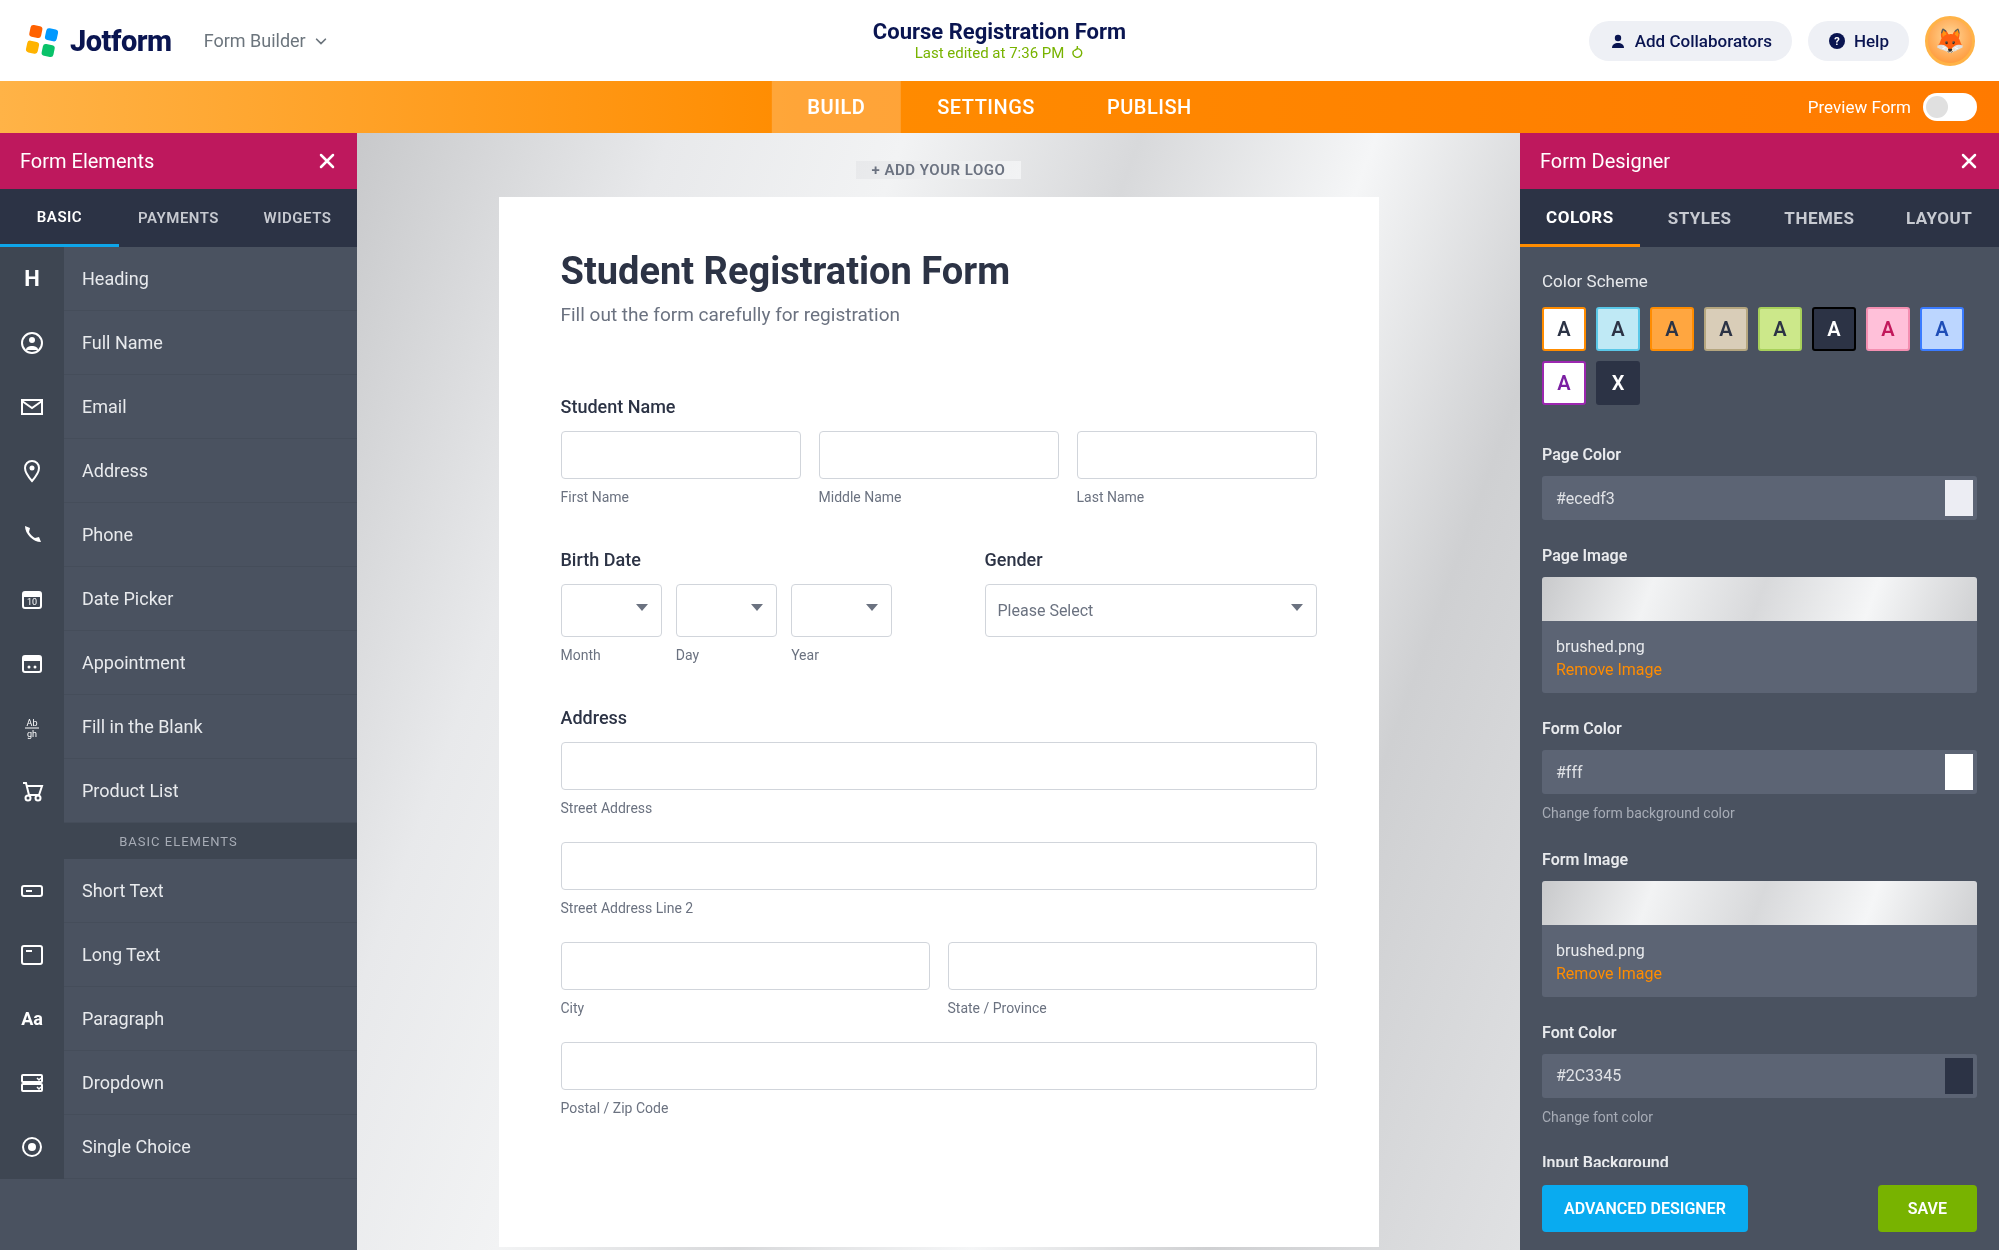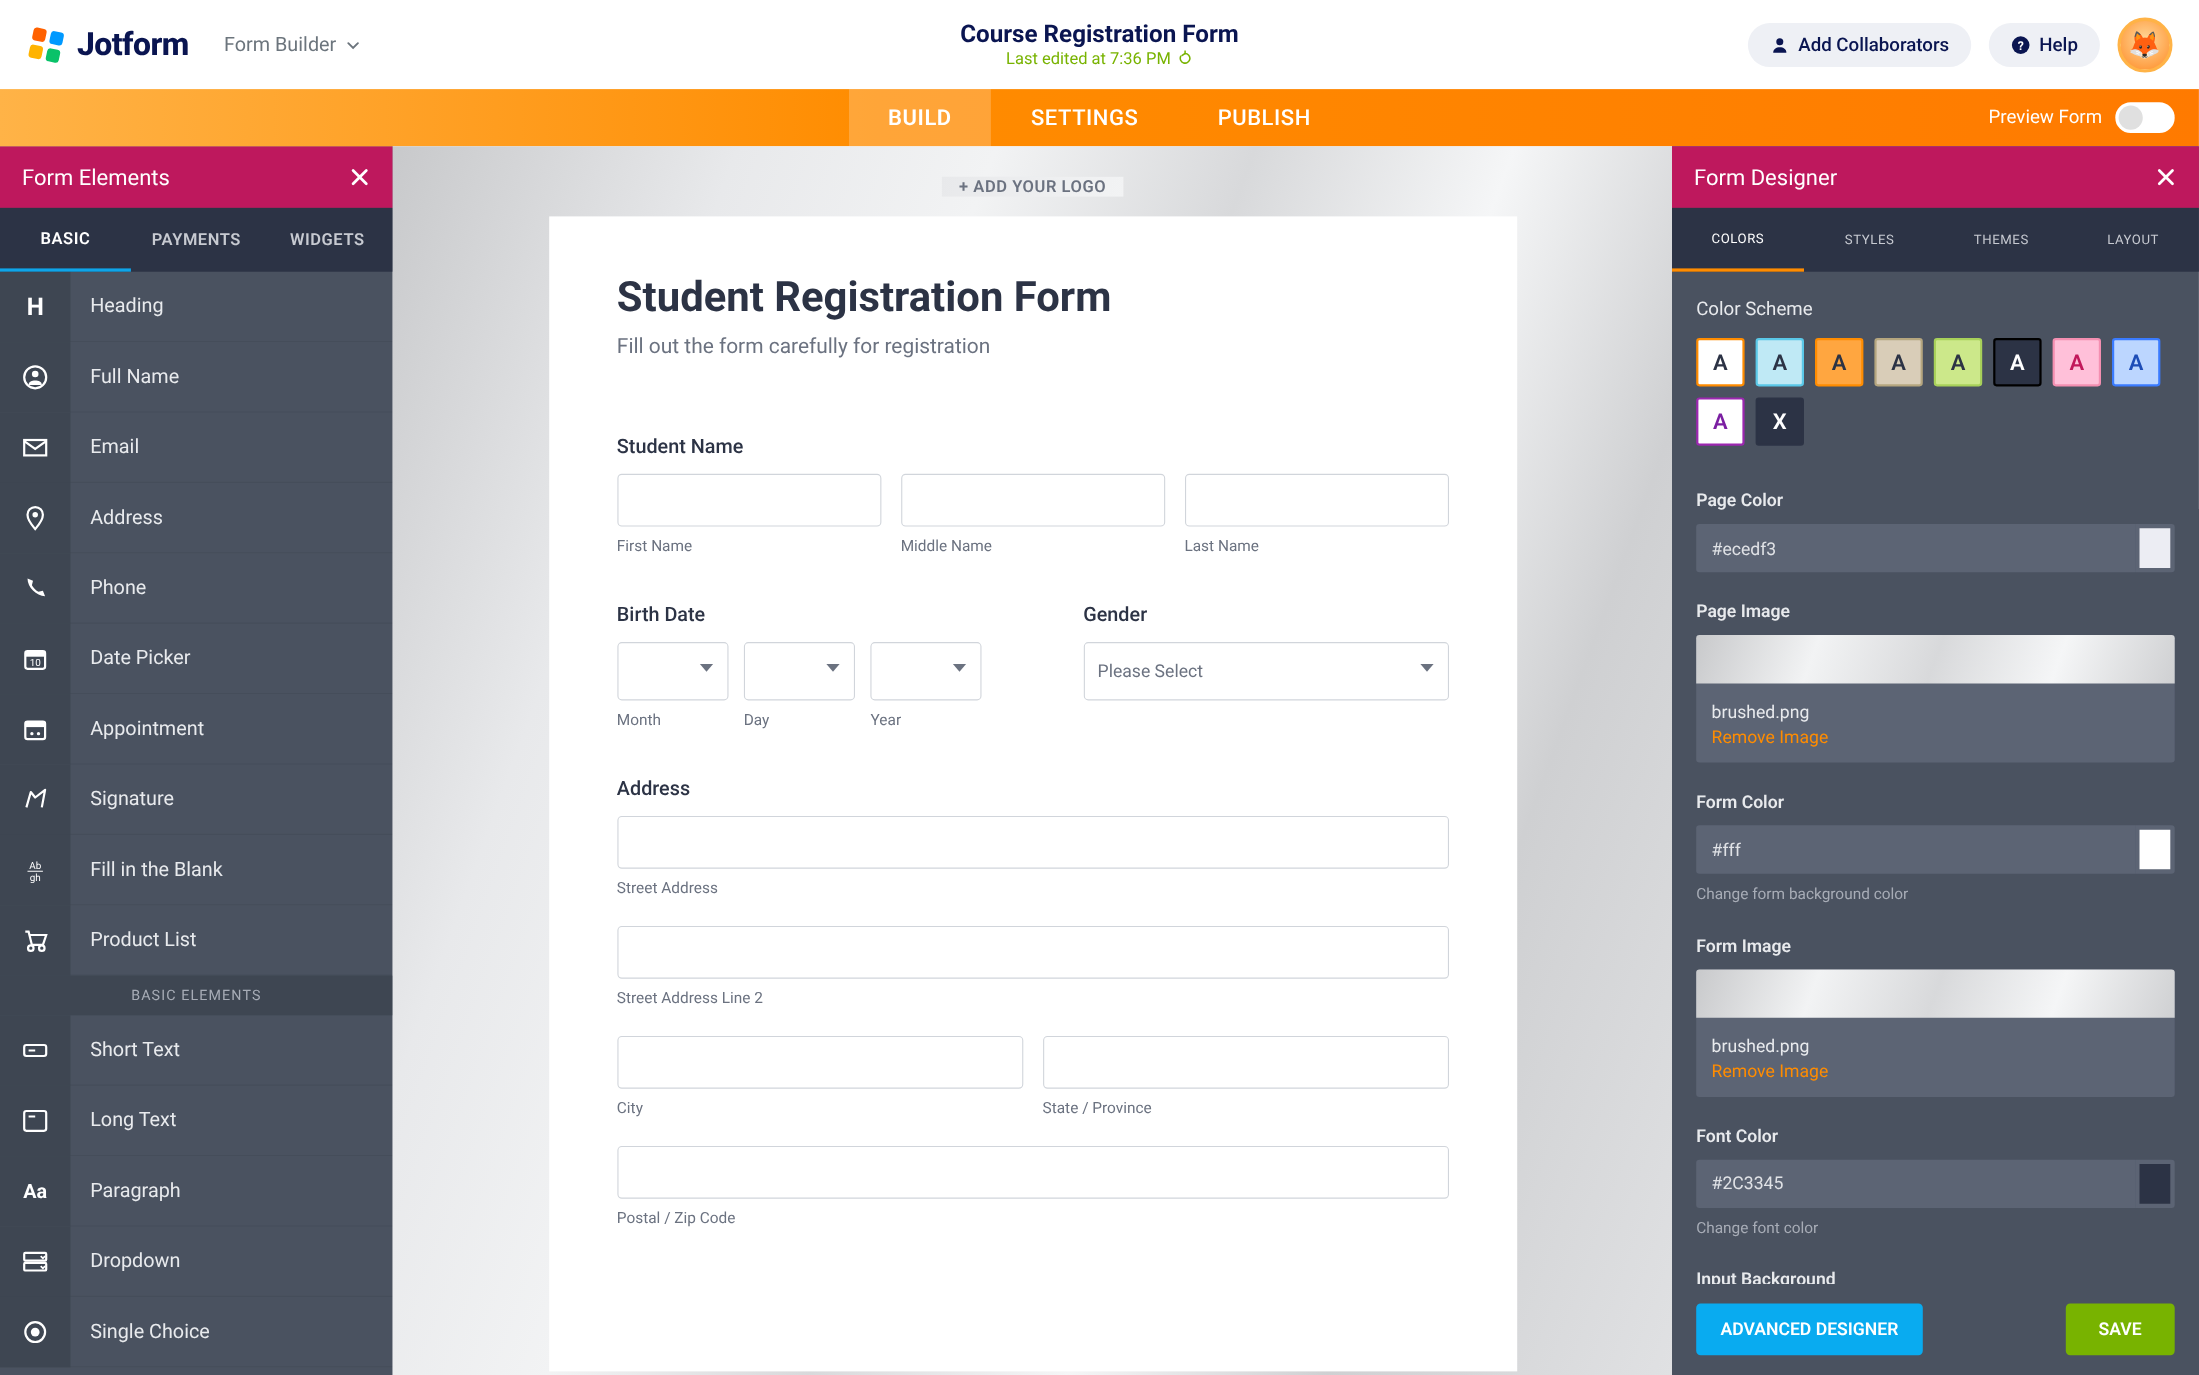--- a/index.html
+++ b/index.html
@@ -62,21 +62,21 @@
 .select-wrap::after { content: ""; position: absolute; right: 14px; top: 20px; width: 0; height: 0; border-left: 6px solid transparent; border-right: 6px solid transparent; border-top: 7px solid #6b7280; pointer-events: none; }
 .sub-label { font-size: 14px; color: #6b7280; margin-top: 10px; display: block; }
 .two-col { display: flex; gap: 92px; }
 .two-col > div { flex: 1; }
 .date-row { display: flex; gap: 14px; }
 .date-row .select-wrap { flex: 1; }
 
 
 .right-panel { width: 479px; background: #4a5260; color: #fff; display: flex; flex-direction: column; }
 .right-tabs { height: 58px; background: #2c3345; display: flex; }
-.right-tab { flex: 1; display: flex; align-items: center; justify-content: center; font-size: 12px; font-weight: 400; color: #c7cad1; cursor: pointer; letter-spacing: 0.5px; }
+.right-tab { flex: 1; display: flex; align-items: center; justify-content: center; font-size: 17px; font-weight: 700; color: #c7cad1; cursor: pointer; letter-spacing: 0.5px; }
 .right-tab.active { color: #fff; border-bottom: 3px solid #ff8c00; }
 .designer-body { flex: 1; overflow-y: auto; padding: 24px 22px 90px; }
 .designer-label { font-size: 17px; color: #e8eaed; margin-bottom: 16px; display: block; }
 .swatch-grid { display: flex; flex-wrap: wrap; gap: 10px; margin-bottom: 40px; }
 .swatch { width: 44px; height: 44px; border-radius: 3px; display: flex; align-items: center; justify-content: center; font-size: 20px; font-weight: 600; cursor: pointer; border: 2px solid transparent; }
 .prop-grid { display: grid; grid-template-columns: 1fr; gap: 26px 26px; }
 .prop-label { font-size: 16px; color: #e8eaed; font-weight: 600; margin-bottom: 12px; display: block; }
 .color-row { display: flex; gap: 0; }
 .color-input { flex: 1; height: 44px; background: #5c6474; border: none; color: #e0e2e6; padding: 0 14px; font-size: 16px; border-radius: 3px 0 0 3px; }
 .color-chip { width: 36px; height: 44px; border-radius: 0 3px 3px 0; border: 4px solid #5c6474; }
@@ -231,28 +231,20 @@
                 <rect x="4" y="6" width="18" height="5" fill="#fff"></rect>
                 <circle cx="10" cy="17" r="1.5" fill="#fff"></circle>
                 <circle cx="16" cy="17" r="1.5" fill="#fff"></circle>
               </svg>
             </div>
             <span class="element-label">Appointment</span>
           </div>
           <div class="element-item">
             <div class="element-icon">
               <svg width="26" height="26" viewBox="0 0 26 26">
-                <path d="M5 20l4-14 4 5 9-7-3 16" stroke="#fff" stroke-width="2" fill="none" stroke-linejoin="round"></path>
-              </svg>
-            </div>
-            <span class="element-label">Signature</span>
-          </div>
-          <div class="element-item">
-            <div class="element-icon">
-              <svg width="26" height="26" viewBox="0 0 26 26">
                 <text x="13" y="12" text-anchor="middle" fill="#fff" font-size="9">Ab</text>
                 <line x1="6" y1="14" x2="20" y2="14" stroke="#fff"></line>
                 <text x="13" y="23" text-anchor="middle" fill="#fff" font-size="9">gh</text>
               </svg>
             </div>
             <span class="element-label">Fill in the Blank</span>
           </div>
           <div class="element-item">
             <div class="element-icon">
               <svg width="26" height="26" viewBox="0 0 26 26">

